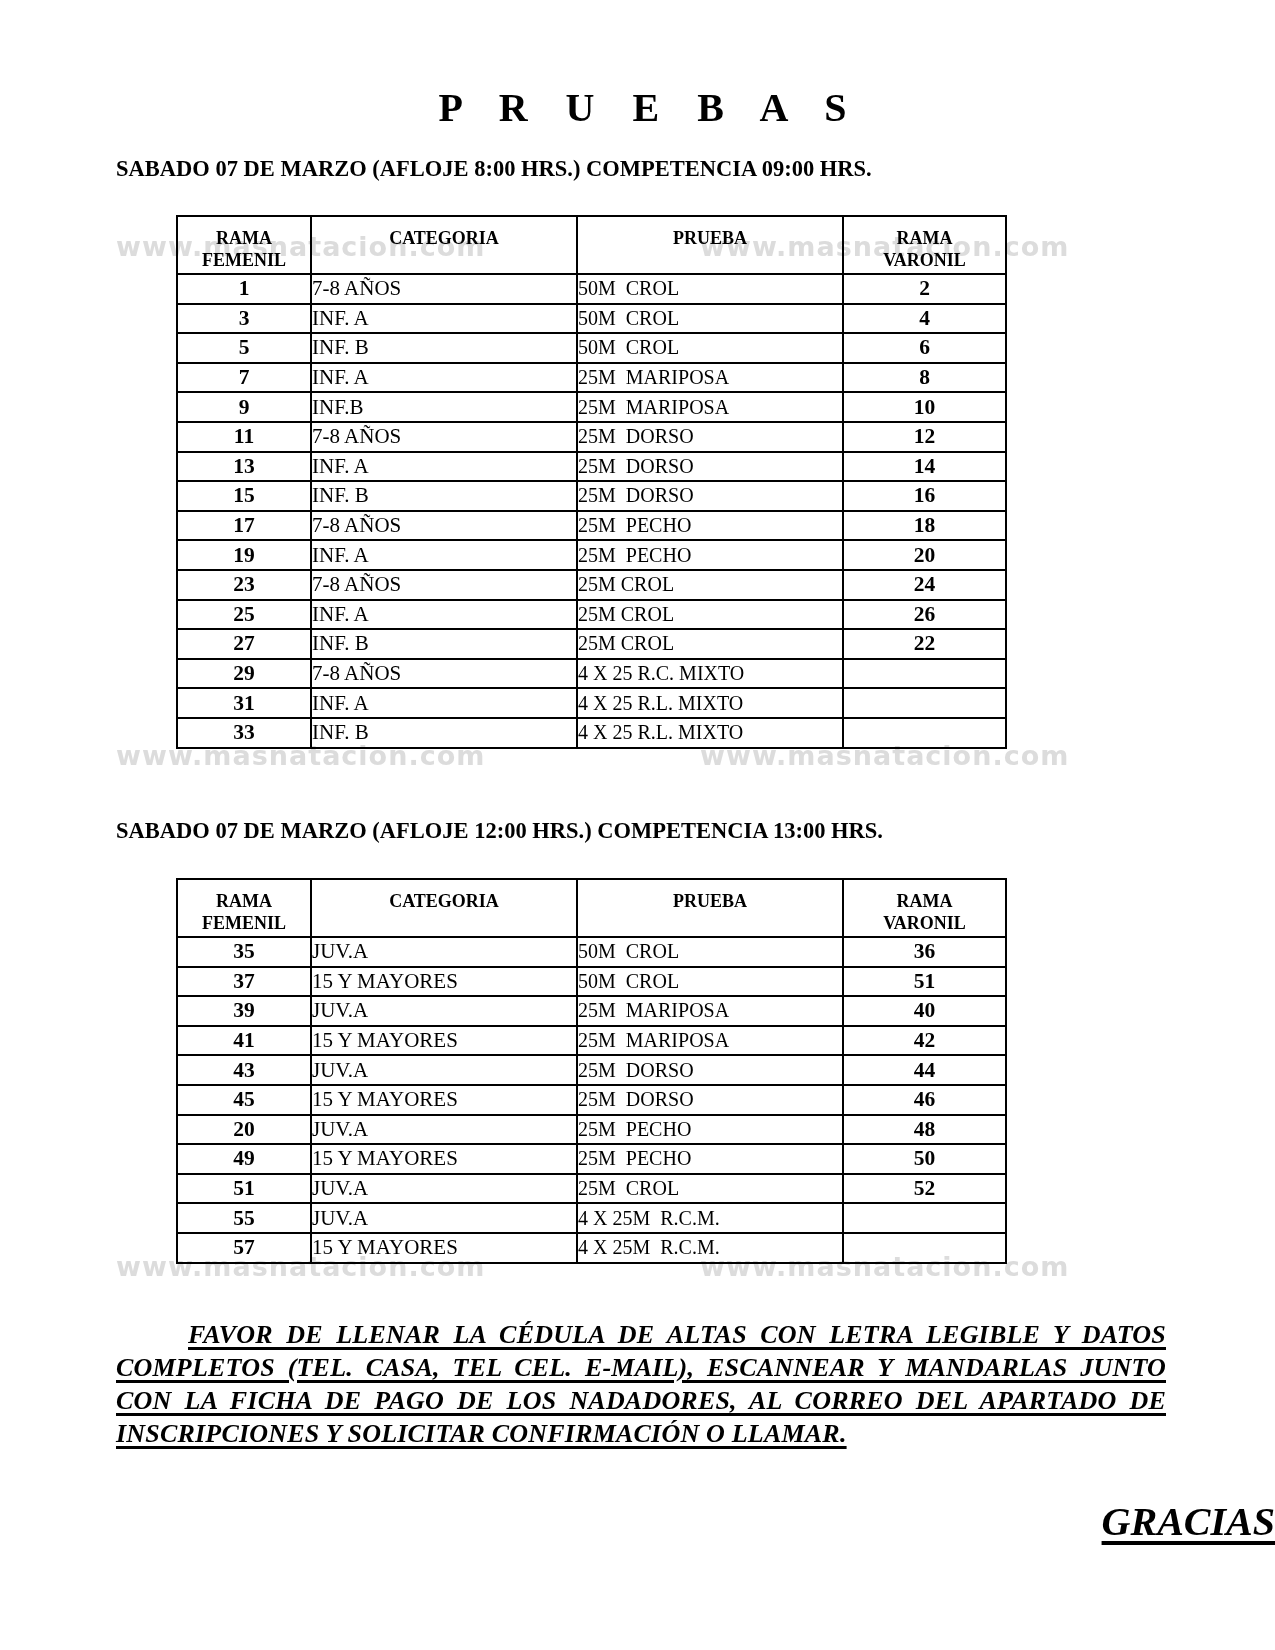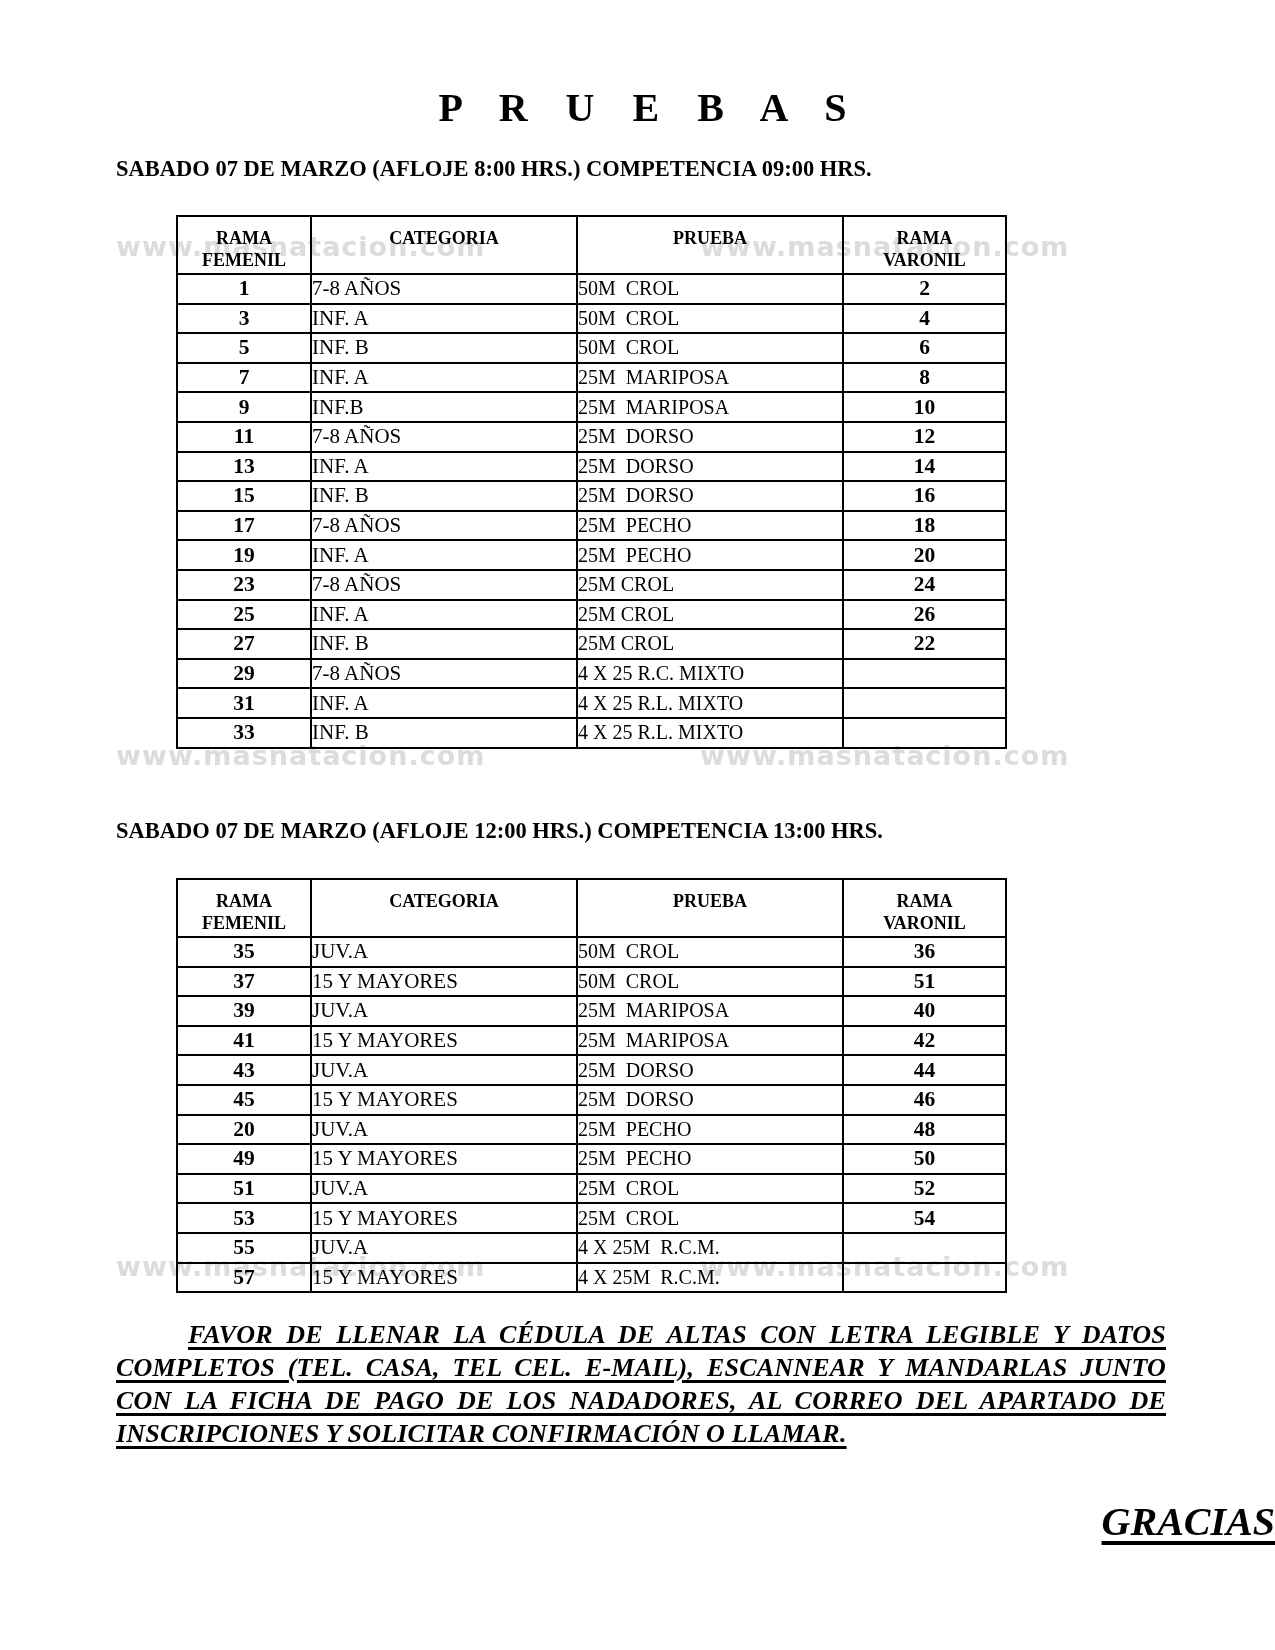--- a/index.html
+++ b/index.html
@@ -250,26 +250,20 @@
         <td class="prueba" style="white-space: pre;">25M  PECHO</td>
         <td class="var">50</td>
       </tr>
       <tr>
         <td class="fem">51</td>
         <td class="cat">JUV.A</td>
         <td class="prueba" style="white-space: pre;">25M  CROL</td>
         <td class="var">52</td>
       </tr>
       <tr>
-        <td class="fem">53</td>
-        <td class="cat">15 Y MAYORES</td>
-        <td class="prueba" style="white-space: pre;">25M  CROL</td>
-        <td class="var">54</td>
-      </tr>
-      <tr>
         <td class="fem">55</td>
         <td class="cat">JUV.A</td>
         <td class="prueba" style="white-space: pre;">4 X 25M  R.C.M.</td>
         <td class="var"></td>
       </tr>
       <tr>
         <td class="fem">57</td>
         <td class="cat">15 Y MAYORES</td>
         <td class="prueba" style="white-space: pre;">4 X 25M  R.C.M.</td>
         <td class="var"></td>

